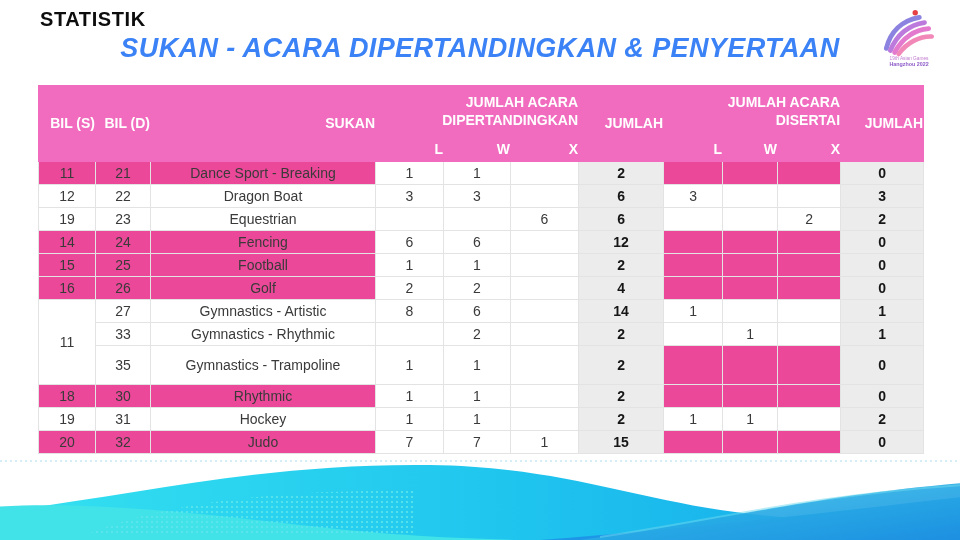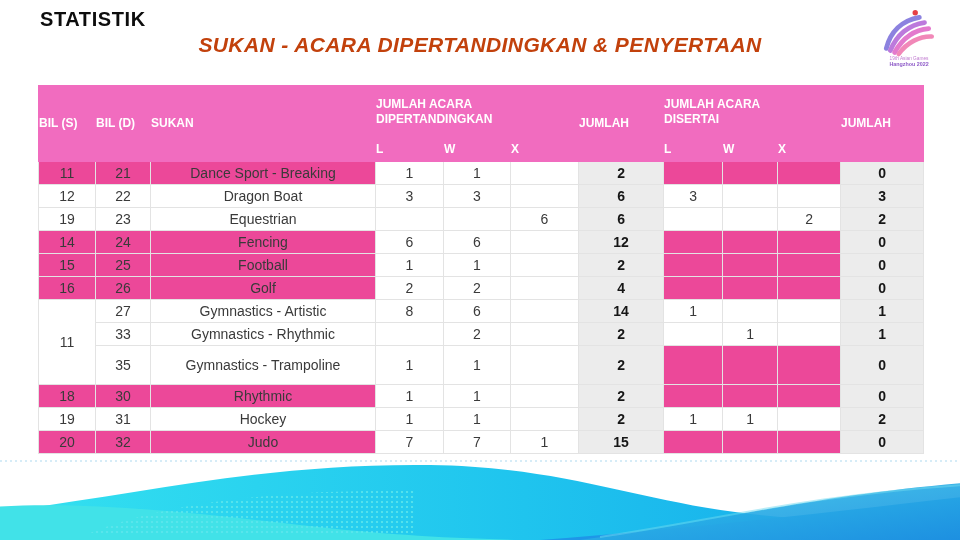--- a/index.html
+++ b/index.html
@@ -6,30 +6,30 @@
   body{
     width:960px;height:540px;position:relative;overflow:hidden;
     background:#ffffff;font-family:"Liberation Sans", sans-serif;
   }
   .slide-title{
     position:absolute;top:8px;left:0;width:900px;text-align:left;
     font-size:20px;font-weight:800;color:#0d0d0d;letter-spacing:.6px;margin-left:40px;
   }
   .slide-subtitle{
     position:absolute;top:33px;left:0;width:960px;text-align:center;
-    font-size:21px;font-weight:800;font-style:italic;color:#c2410c;letter-spacing:.4px;
+    font-size:27px;font-weight:800;font-style:italic;color:#3b82f6;letter-spacing:.4px;
   }
   .logo{position:absolute;top:6px;right:20px;width:64px;height:62px;}
   table.stats{
     position:absolute;left:38px;top:85px;width:885px;
     border-collapse:collapse;table-layout:fixed;
   }
   table.stats th{
-    background:#F16CBF;color:#ffffff;font-size:12px;font-weight:700;
-    padding:0;border:1px solid #F16CBF;text-align:left;line-height:1.25;
+    background:#F16CBF;color:#ffffff;font-size:14px;font-weight:700;
+    padding:0;border:1px solid #F16CBF;text-align:right;line-height:1.25;
   }
   thead tr.h-main{height:52px;}
   thead tr.h-sub{height:24px;}
   table.stats td{
     border:1px solid #E3E3E3;font-size:14px;color:#3a3a3a;
     text-align:center;padding:0 6px;height:23px;box-sizing:border-box;
     background:#ffffff;overflow:hidden;white-space:nowrap;
   }
   table.stats td.sukan{text-align:center;}
   table.stats td.cream{background:#ec4899;}

